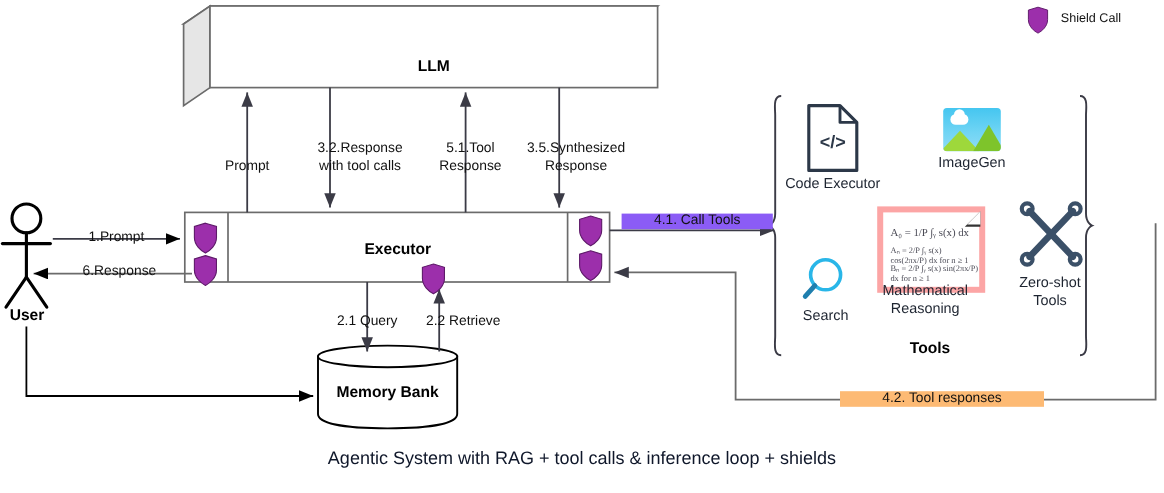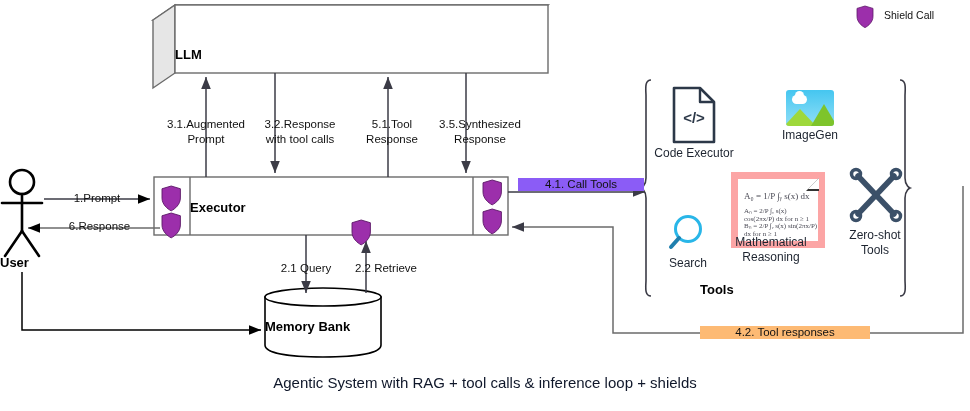--- a/index.html
+++ b/index.html
@@ -1,31 +1,31 @@
 <!DOCTYPE html>
 <html><head>
 <meta charset="utf-8">
 <style>
   html,body{margin:0;padding:0;background:#ffffff;}
   body{font-family:"Liberation Sans","DejaVu Sans",sans-serif;}
   #stage{position:relative;width:970px;height:411px;overflow:hidden;background:#fff;}
   #svgroot{position:absolute;left:0;top:0;width:970px;height:411px;}
   .lbl{position:absolute;font-size:11.5px;color:#111;line-height:13px;text-align:center;white-space:nowrap;}
-  .node-title{position:absolute;font-weight:bold;font-size:13px;color:#000;}
+  .node-title{position:absolute;font-weight:bold;font-size:13px;color:#000;text-align:center;}
   .icon-lbl{position:absolute;font-size:12px;color:#1d2430;text-align:center;line-height:14px;}
   .caption{position:absolute;left:0;top:374px;width:970px;text-align:center;font-size:15px;color:#0f172a;}
   .legend-lbl{position:absolute;font-size:10.5px;color:#111;}
   .iconbox{position:absolute;}
   .imggen{width:48px;height:36px;border-radius:3px;overflow:hidden;position:relative;
           background:linear-gradient(180deg,#45c6f0 0%,#6fd4f4 55%,#8fdcf6 100%);}
   .imggen .cloud{position:absolute;left:6px;top:5px;width:15px;height:9px;background:#fff;border-radius:9px;}
   .imggen .cloud:after{content:"";position:absolute;left:3px;top:-4px;width:9px;height:9px;background:#fff;border-radius:50%;}
   .imggen .m1{position:absolute;left:-2px;bottom:0;width:0;height:0;border-left:16px solid transparent;border-right:16px solid transparent;border-bottom:17px solid #9ed83b;}
   .imggen .m2{position:absolute;right:-3px;bottom:0;width:0;height:0;border-left:13px solid transparent;border-right:13px solid transparent;border-bottom:22px solid #7ec42b;}
-  .mathpage{position:absolute;width:80px;height:62px;background:#fff;border:7px solid #fca5a5;}
+  .mathpage{position:absolute;width:80px;height:62px;background:#fff;border:5px solid #fca5a5;}
   .mathpage .fold{position:absolute;right:-1px;top:-1px;width:0;height:0;border-left:13px solid transparent;border-bottom:13px solid #333;}
   .mathpage .fold2{position:absolute;right:-1px;top:-1px;width:0;height:0;border-left:11px solid transparent;border-bottom:11px solid #fff;}
   .mint{position:absolute;font-size:9px;color:#4a4a55;font-family:"Liberation Serif",serif;}
 </style>
 </head>
 <body>
 
 <div id="stage">
 
 <svg id="svgroot" viewBox="0 0 970 411">
@@ -155,21 +155,20 @@
 <div class="icon-lbl" style="left:721px;top:235px;width:100px;">Mathematical</div>
 <div class="icon-lbl" style="left:721px;top:250px;width:100px;">Reasoning</div>
 <div class="icon-lbl" style="left:832px;top:228px;width:86px;">Zero-shot</div>
 <div class="icon-lbl" style="left:832px;top:243px;width:86px;">Tools</div>
 
 <div class="lbl" style="left:42px;top:192px;width:110px;">1.Prompt</div>
 <div class="lbl" style="left:42px;top:220px;width:115px;">6.Response</div>
 <div class="lbl" style="left:258px;top:262px;width:96px;">2.1 Query</div>
 <div class="lbl" style="left:336px;top:262px;width:100px;">2.2 Retrieve</div>
 
-<div class="lbl" style="left:142px;top:118px;width:128px;">3.1.Augmented</div>
 <div class="lbl" style="left:142px;top:133px;width:128px;">Prompt</div>
 
 <div class="lbl" style="left:238px;top:118px;width:124px;">3.2.Response</div>
 <div class="lbl" style="left:238px;top:133px;width:124px;">with tool calls</div>
 
 <div class="lbl" style="left:344px;top:118px;width:96px;">5.1.Tool</div>
 <div class="lbl" style="left:344px;top:133px;width:96px;">Response</div>
 
 <div class="lbl" style="left:416px;top:118px;width:128px;">3.5.Synthesized</div>
 <div class="lbl" style="left:416px;top:133px;width:128px;">Response</div>

